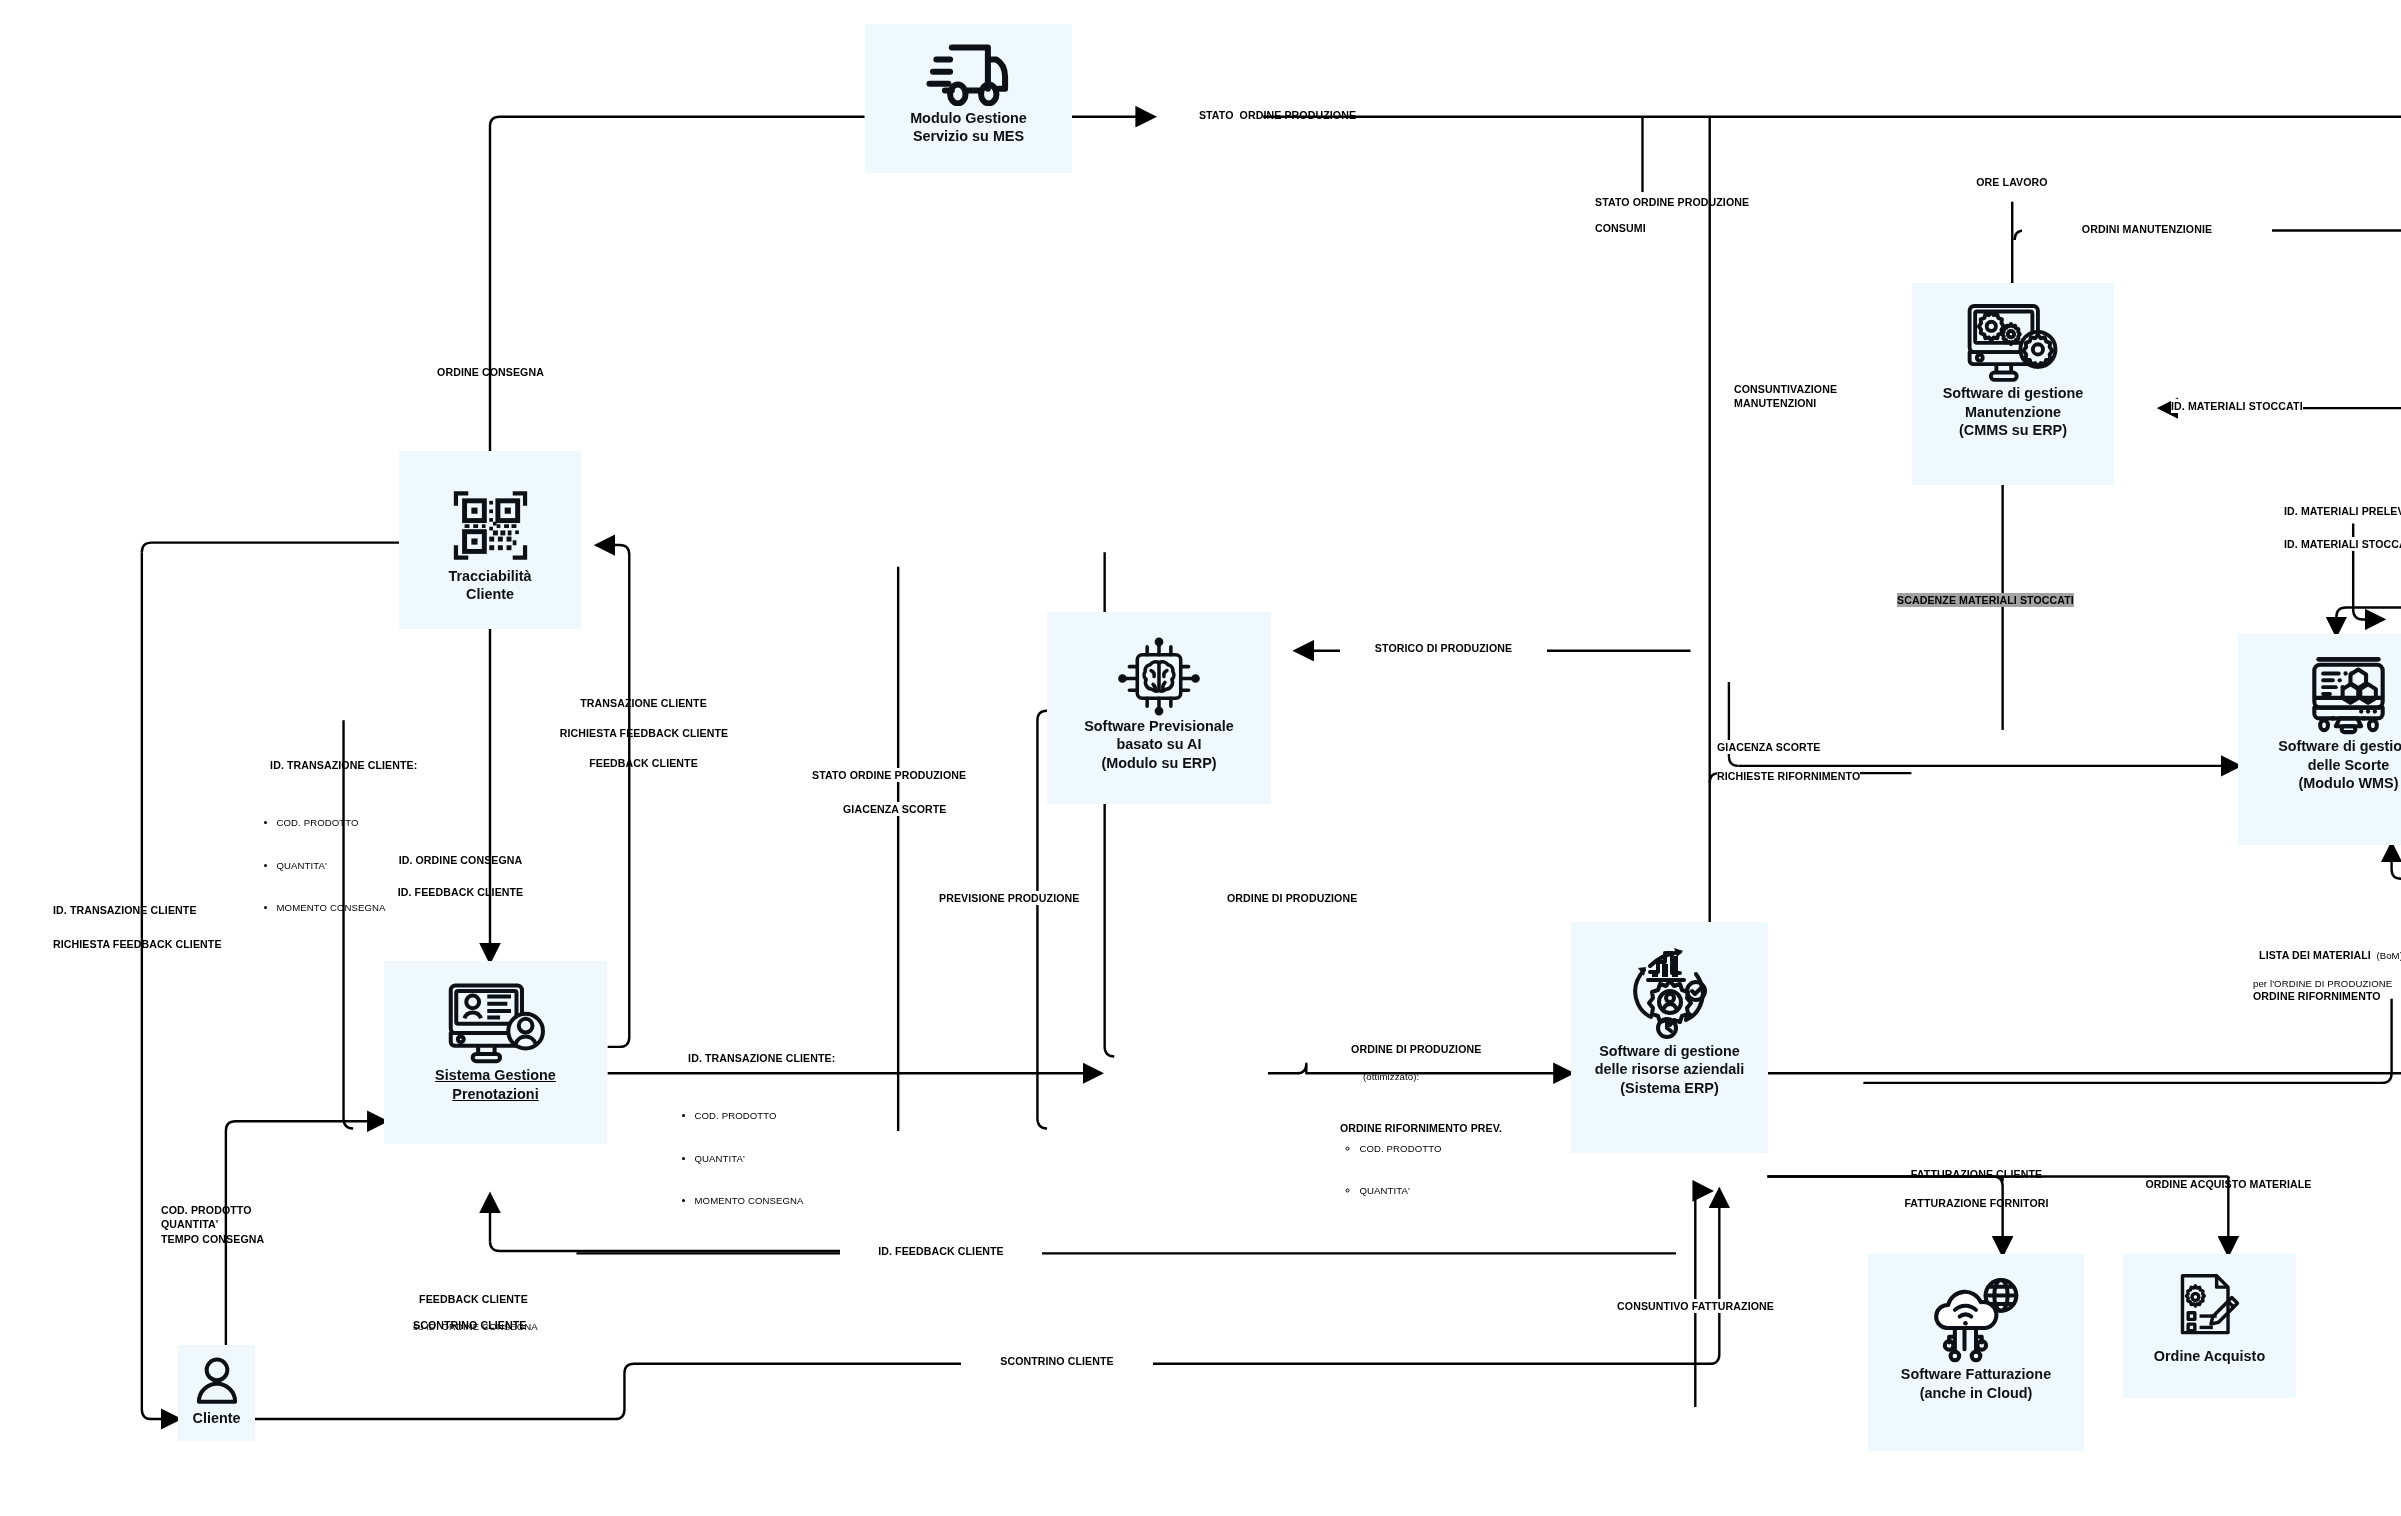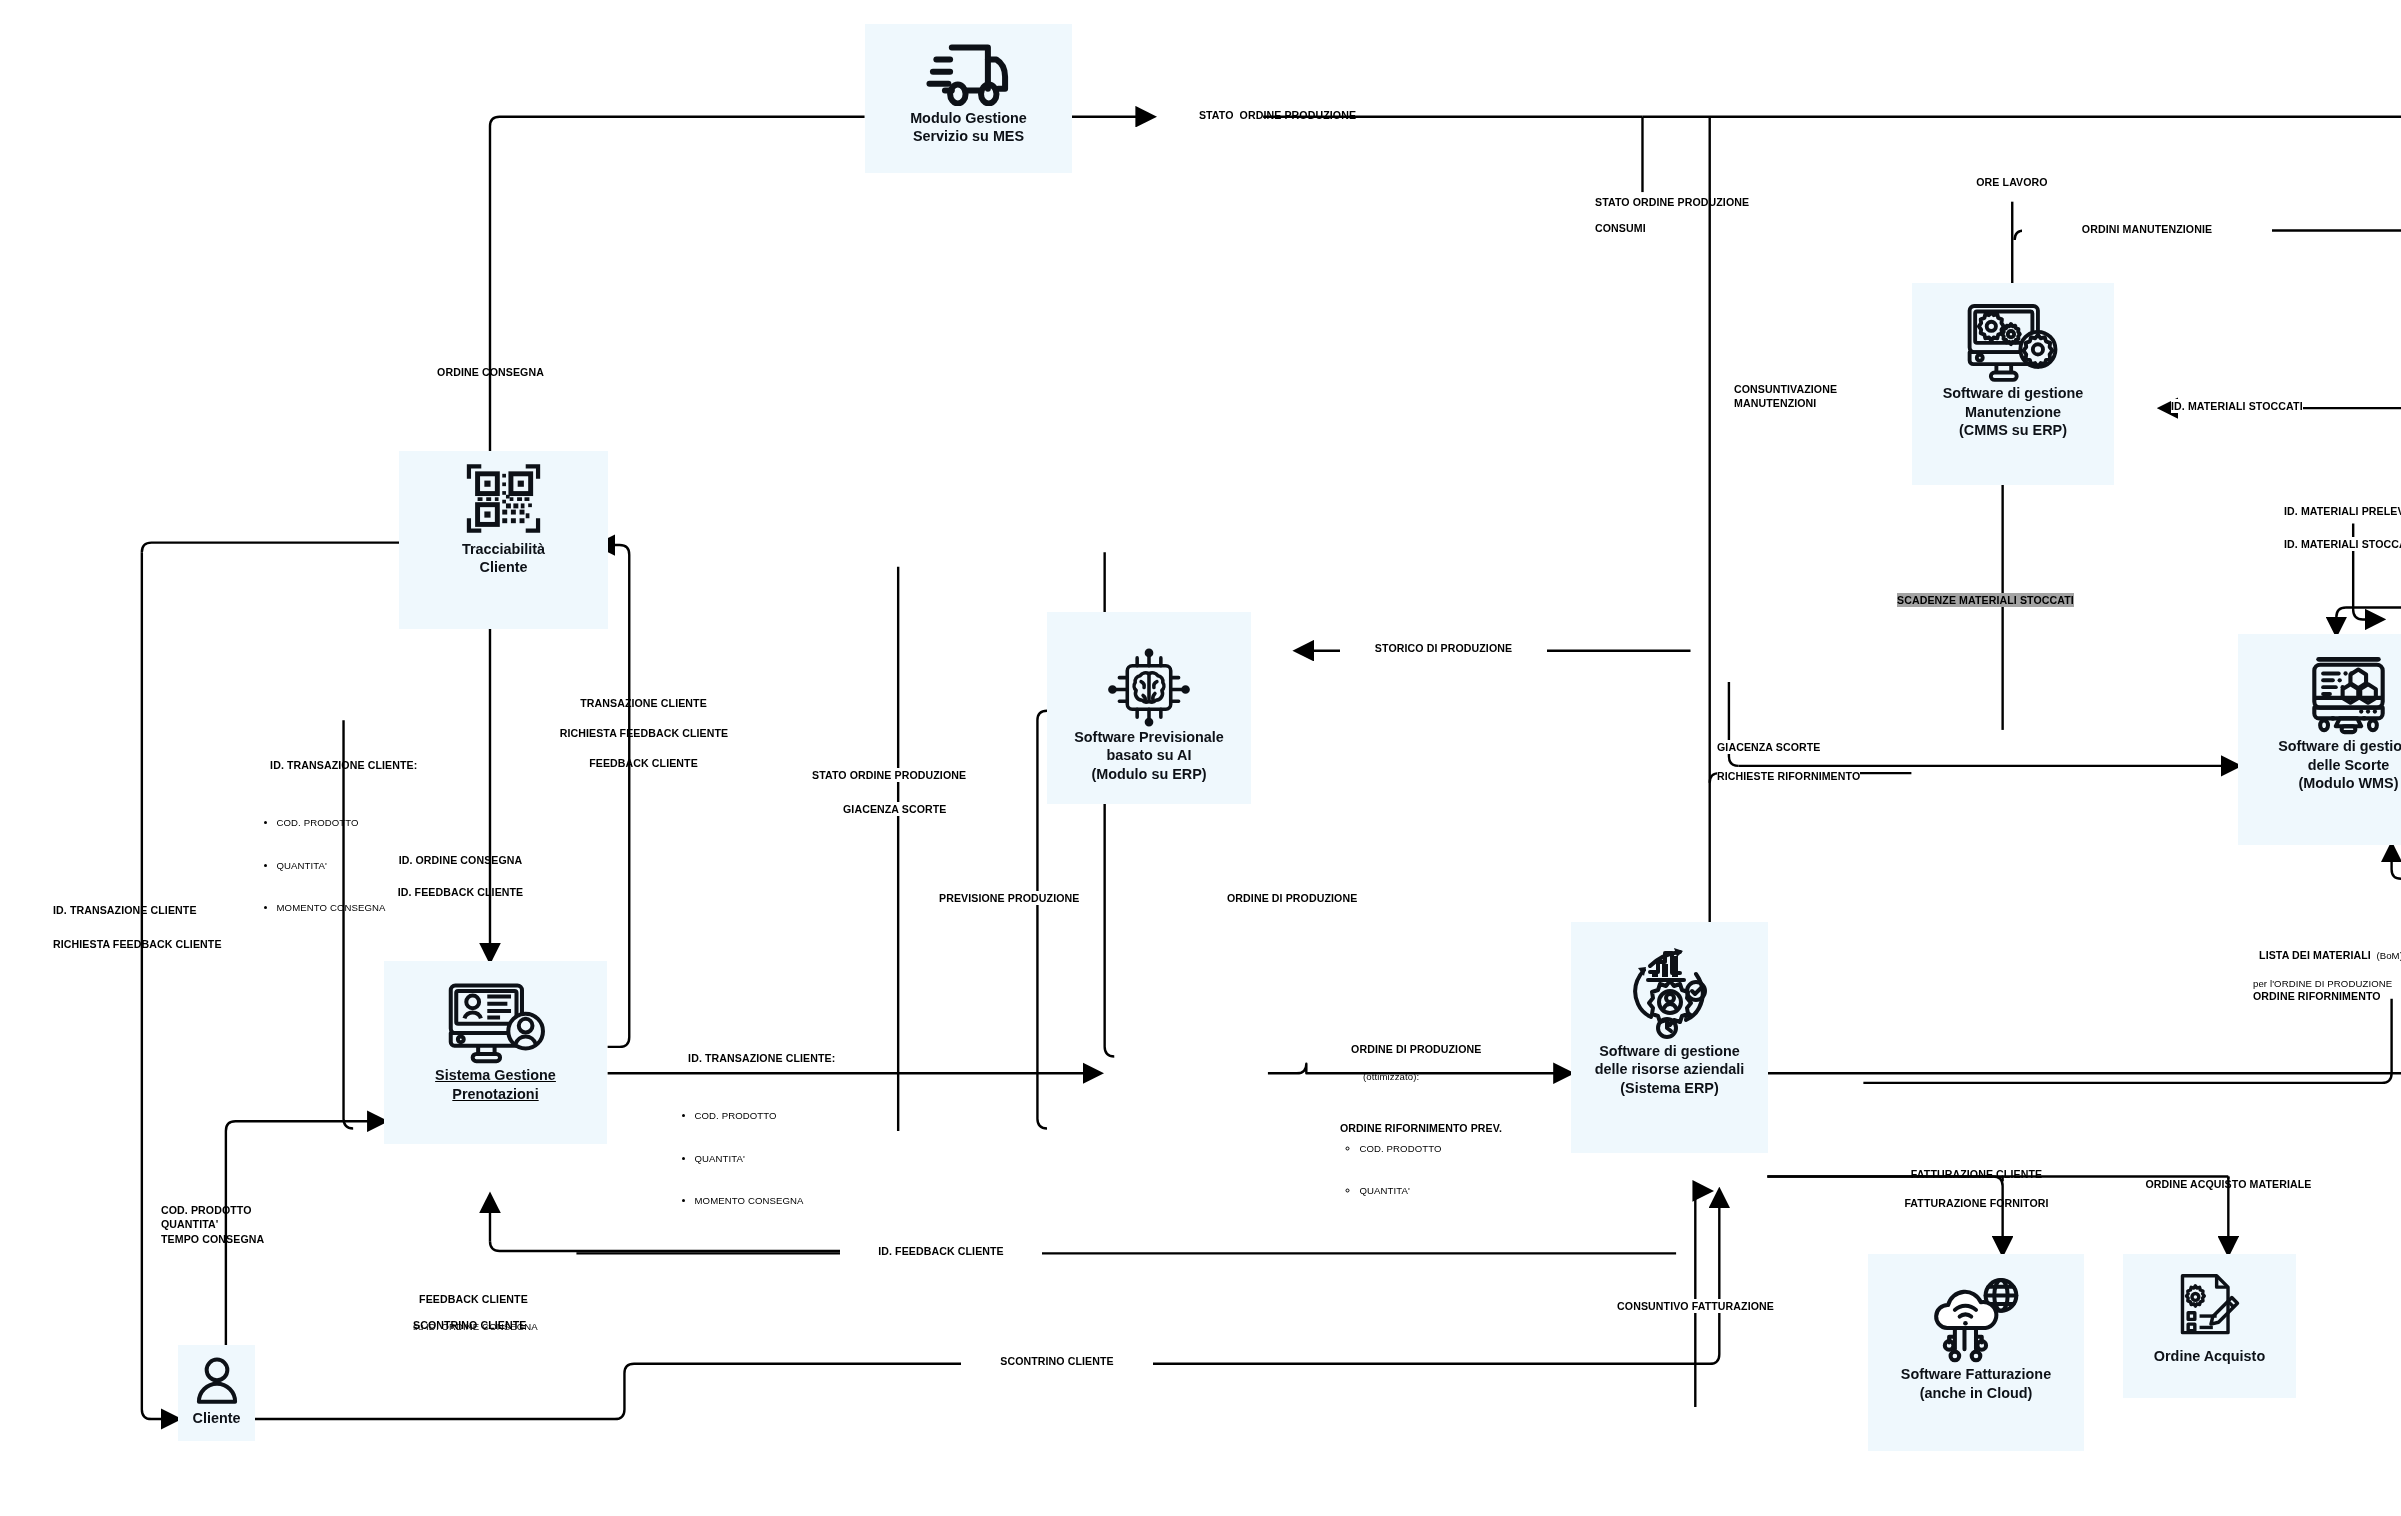--- a/index.html
+++ b/index.html
@@ -138,21 +138,21 @@
           <path d="M22 60 H30"></path>
       <path d="M46 60 H62"></path>
       <ellipse cx="37" cy="64" rx="9" ry="11"></ellipse>
           <ellipse cx="73" cy="64" rx="9" ry="11"></ellipse>
     </svg>
   </div>
   <div class="ttl" style="font-size:14.4px;white-space:pre-line;">Modulo Gestione
 Servizio su MES</div>
 </div>
 
-<div class="node" style="left:399px;top:451px;width:209px;height:178px;padding-top:5px;">
+<div class="node" style="left:399px;top:451px;width:182px;height:178px;padding-top:32px;">
   <div class="ico" style="height:84px;">
     <svg width="79" height="79" viewBox="0 0 64 64" fill="#0d1117">
       <g fill="none" stroke="#0d1117" stroke-width="3.4">
         <path d="M4 16 V6 H14"></path>
             <path d="M50 6 H60 V16"></path>
             <path d="M60 48 V58 H50"></path>
             <path d="M14 58 H4 V48"></path>
       </g>
       <rect x="11" y="12" width="16" height="16" fill="none" stroke="#0d1117" stroke-width="4"></rect>
       <rect x="16.5" y="17.5" width="5" height="5"></rect>
@@ -212,21 +212,21 @@
 <div class="node" style="left:178px;top:1345px;width:77px;height:96px;padding-top:10.6px;">
   <div class="ico" style="height:53px;">
     <svg width="46" height="50" viewBox="0 0 52 58" fill="none" stroke="#0d1117" stroke-width="4.6" stroke-linejoin="round">
       <circle cx="26" cy="15" r="12"></circle>
       <path d="M5 52 a21 21 0 0 1 42 0 z"></path>
     </svg>
   </div>
   <div class="ttl" style="font-size:14.4px;white-space:pre-line;">Cliente</div>
 </div>
 
-<div class="node" style="left:1047px;top:612px;width:204px;height:192px;padding-top:34px;">
+<div class="node" style="left:1047px;top:612px;width:224px;height:192px;padding-top:23px;">
   <div class="ico" style="height:82px;">
     <svg width="84" height="79" viewBox="0 0 84 80" fill="none" stroke="#0d1117" stroke-width="3.6" stroke-linecap="round" stroke-linejoin="round">
       <rect x="20" y="18" width="44" height="44" rx="5"></rect>
       <path d="M30 18 V10 M42 18 V6 M54 18 V10 M30 62 V70 M42 62 V74 M54 62 V70
                M20 30 H12 M20 42 H6 M20 54 H12 M64 30 H72 M64 42 H78 M64 54 H72"></path>
       <circle cx="42" cy="5" r="2.6" fill="#0d1117"></circle>
           <circle cx="5" cy="42" r="2.6" fill="#0d1117"></circle>
       <circle cx="42" cy="75" r="2.6" fill="#0d1117"></circle>
           <circle cx="79" cy="42" r="2.6" fill="#0d1117"></circle>
       <path d="M42 26 v28"></path>

